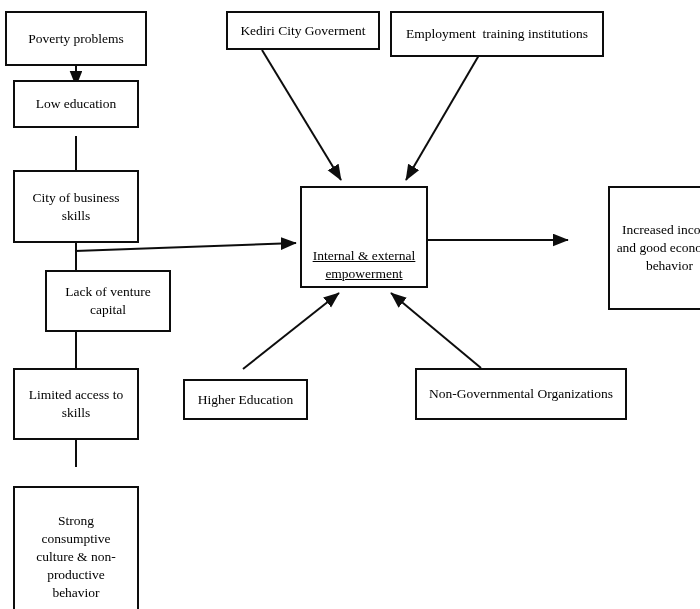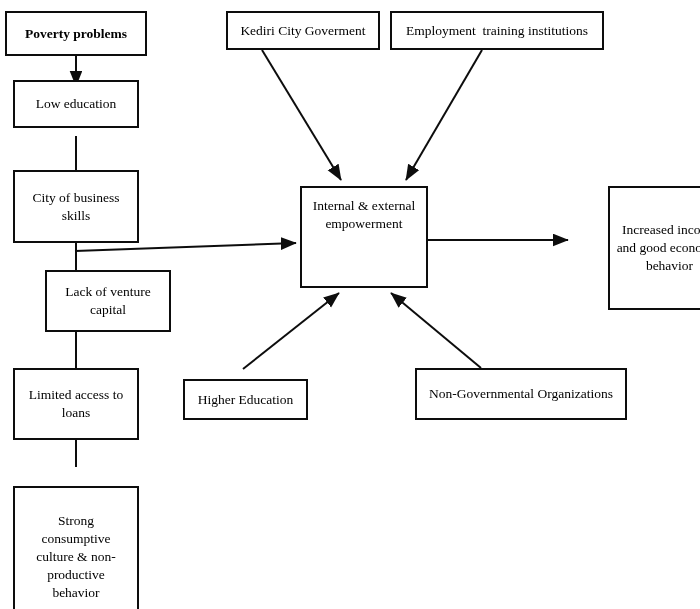--- a/index.html
+++ b/index.html
@@ -37,22 +37,23 @@
     line-height: 1.32;
     padding: 3px 5px;
     z-index: 2;
   }
   .node .node-label {
     display: block;
     width: 100%;
     white-space: pre-wrap;
   }
   .node.align-top {
-    align-items: flex-start;
+    align-items: flex-end;
     padding-top: 9px;
+    text-decoration: underline;
   }
   .fs-13p5 { font-size: 13.5px; }
 </style>
 </head>
 <body>
 
 <div id="diagram-root">
 
   <svg id="edge-layer" viewBox="0 0 700 609" width="700" height="609" xmlns="http://www.w3.org/2000/svg">
     <defs>
@@ -69,49 +70,49 @@
         <line x1="75" y1="251" x2="296" y2="243" stroke="#0d0d0d" stroke-width="2" marker-end="url(#arrowhead)"></line>
         <line x1="262" y1="50" x2="341" y2="180" stroke="#0d0d0d" stroke-width="2" marker-end="url(#arrowhead)"></line>
         <line x1="482" y1="50" x2="406" y2="180" stroke="#0d0d0d" stroke-width="2" marker-end="url(#arrowhead)"></line>
         <line x1="428" y1="240" x2="568" y2="240" stroke="#0d0d0d" stroke-width="2" marker-end="url(#arrowhead)"></line>
         <line x1="243" y1="369" x2="339" y2="293" stroke="#0d0d0d" stroke-width="2" marker-end="url(#arrowhead)"></line>
         <line x1="481" y1="368" x2="391" y2="293" stroke="#0d0d0d" stroke-width="2" marker-end="url(#arrowhead)"></line>
       </g>
   </svg>
 
   <div id="node-layer">
-      <div class="node fs-13p5" style="left: 5px; top: 11px; width: 142px; height: 45px; font-weight: bold;">
+      <div class="node fs-13p5" style="left: 5px; top: 11px; width: 142px; height: 55px;">
         <span class="node-label">Poverty problems</span>
       </div>
       <div class="node fs-13p5" style="left: 13px; top: 80px; width: 126px; height: 48px;">
         <span class="node-label">Low education</span>
       </div>
       <div class="node fs-13p5" style="left: 13px; top: 170px; width: 126px; height: 73px;">
         <span class="node-label">City of business
 skills</span>
       </div>
       <div class="node fs-13p5" style="left: 13px; top: 270px; width: 126px; height: 62px; margin-left: 32px;">
         <span class="node-label">Lack of venture
 capital</span>
       </div>
       <div class="node fs-13p5" style="left: 13px; top: 368px; width: 126px; height: 72px;">
         <span class="node-label">Limited access to
-loans</span>
+skills</span>
       </div>
       <div class="node fs-13p5" style="left: 13px; top: 467px; width: 126px; height: 142px; margin-top: 19px;">
         <span class="node-label">Strong
 consumptive
 culture &amp; non-
 productive
 behavior</span>
       </div>
       <div class="node fs-13p5" style="left: 192px; top: 11px; width: 154px; height: 39px; margin-left: 34px;">
         <span class="node-label">Kediri City Goverment</span>
       </div>
-      <div class="node fs-13p5" style="left: 390px; top: 11px; width: 214px; height: 39px;">
+      <div class="node fs-13p5" style="left: 390px; top: 11px; width: 214px; height: 46px;">
         <span class="node-label">Employment  training institutions</span>
       </div>
       <div class="node fs-13p5 align-top" style="left: 300px; top: 186px; width: 128px; height: 102px;">
         <span class="node-label">Internal &amp; external
 empowerment</span>
       </div>
       <div class="node fs-13p5" style="left: 572px; top: 186px; width: 123px; height: 124px; margin-left: 36px;">
         <span class="node-label">Increased income
 and good economic
 behavior</span>

